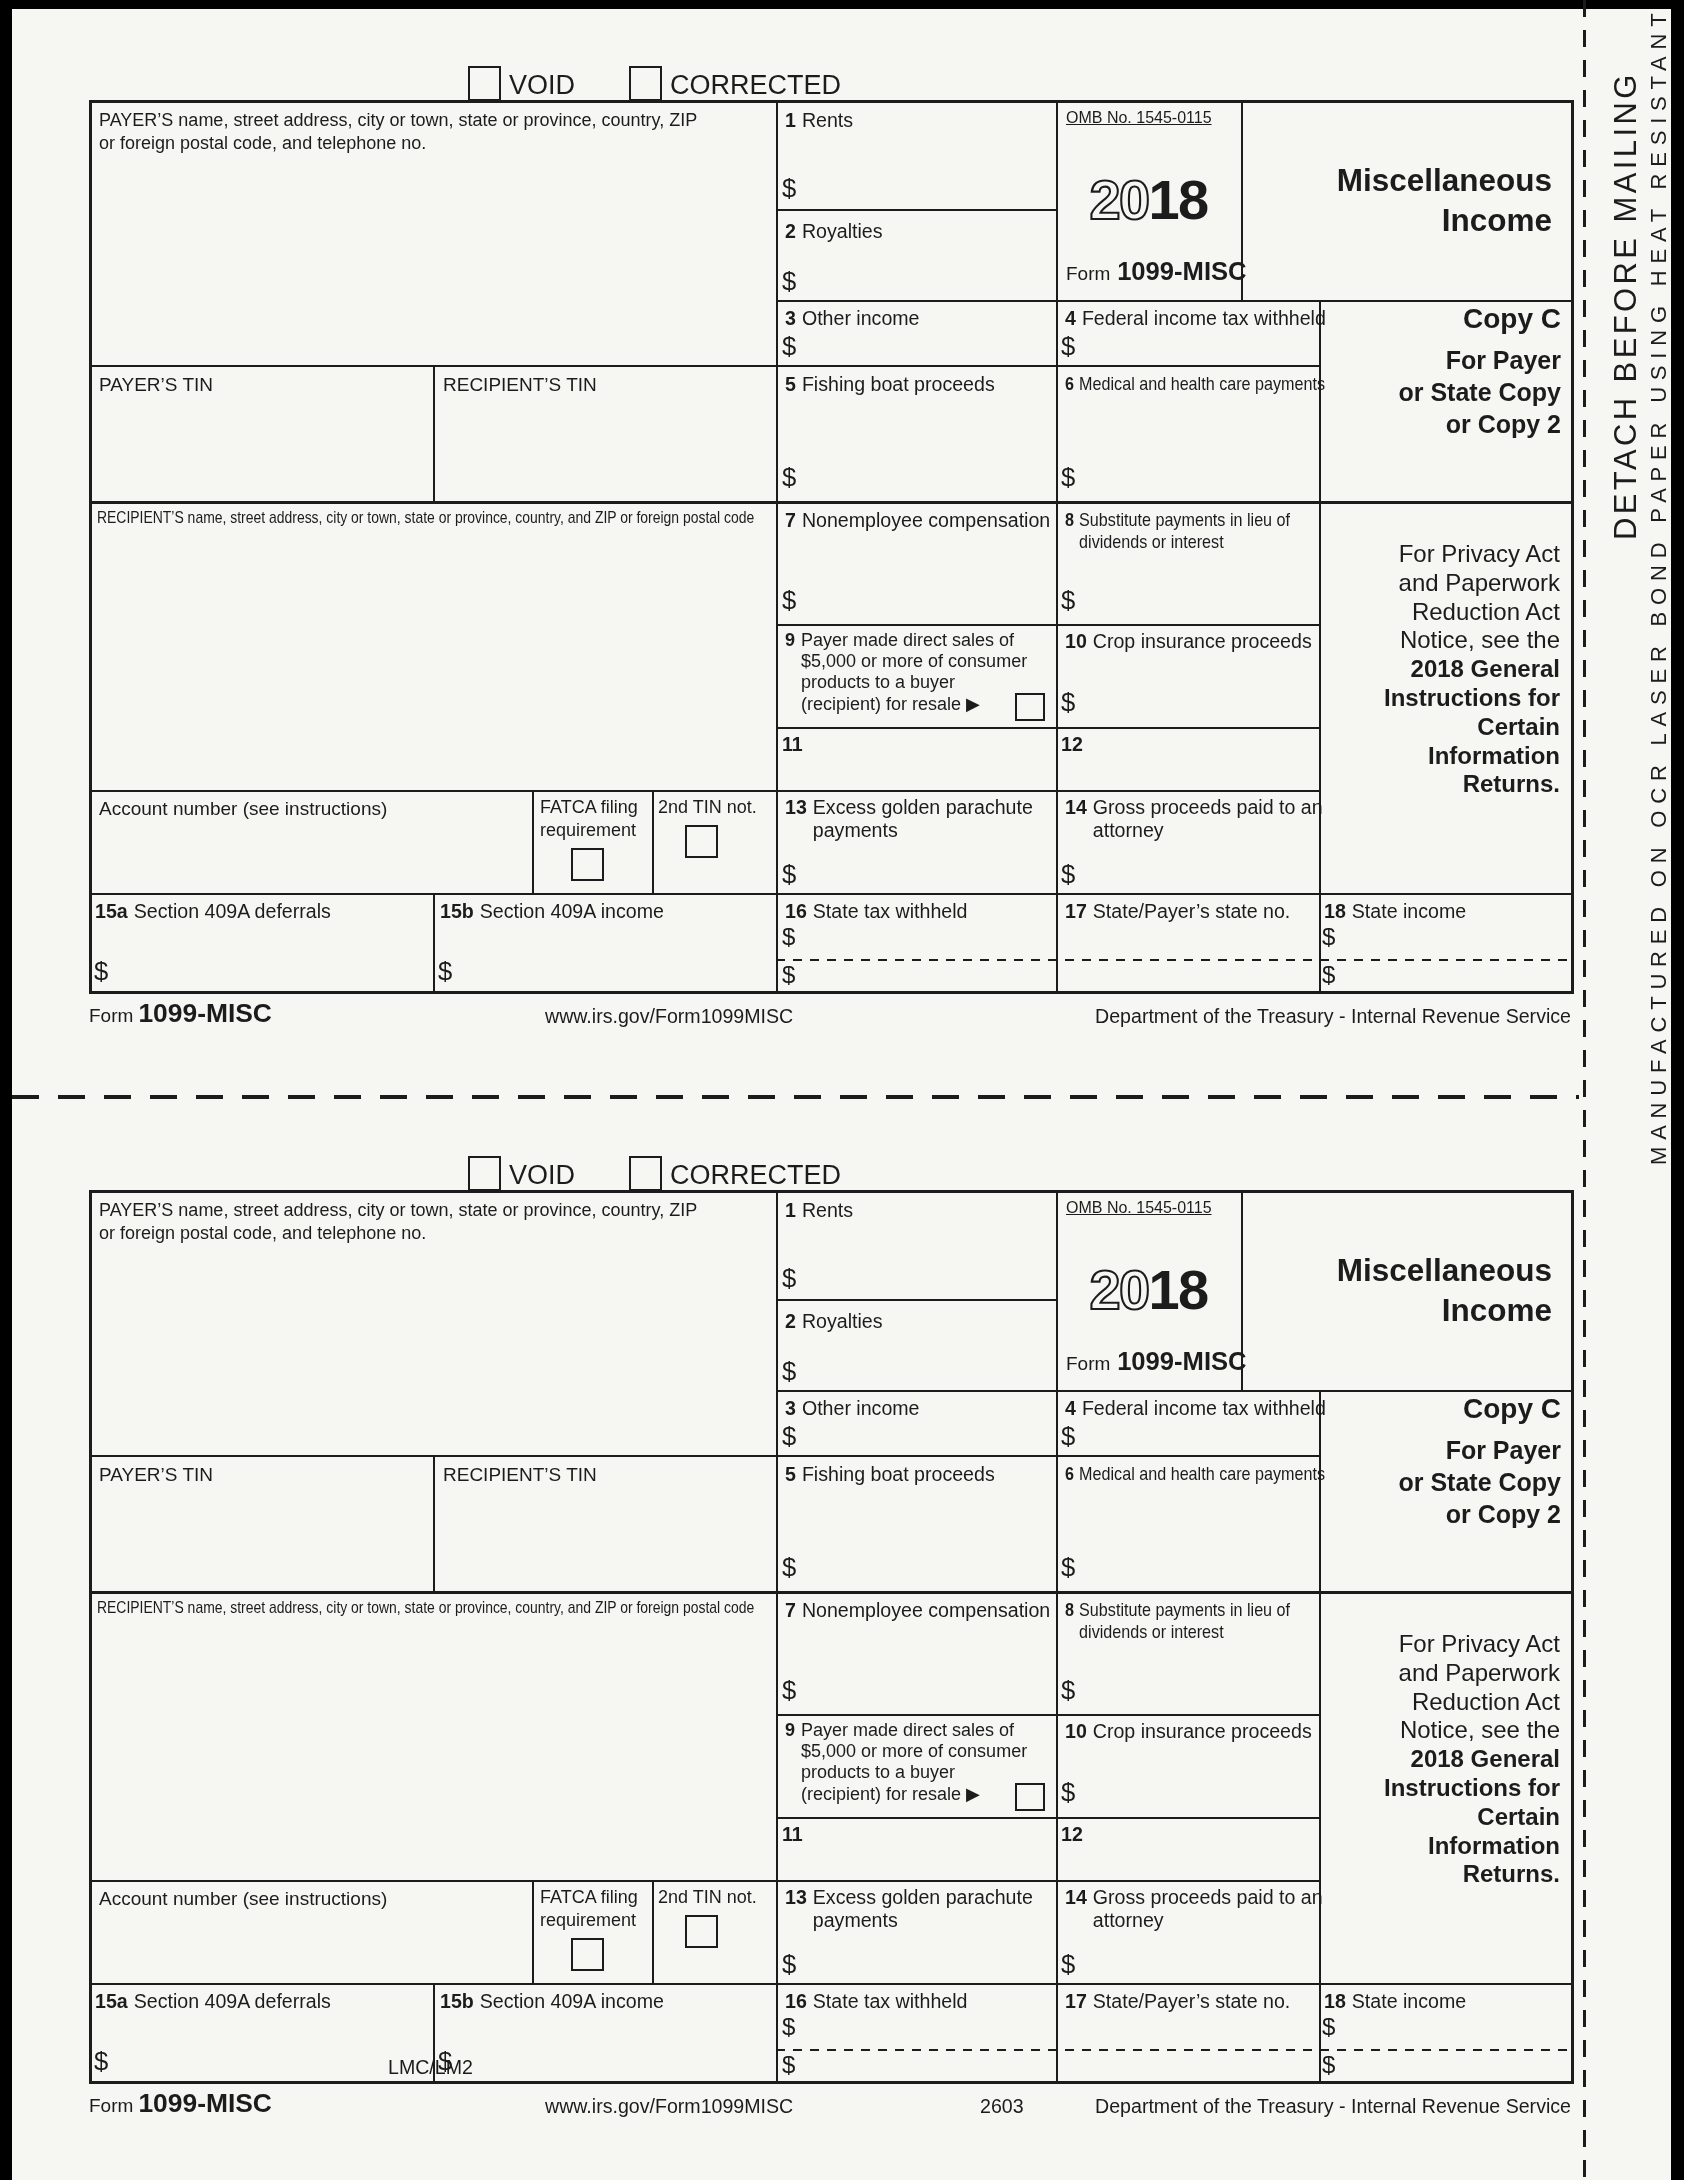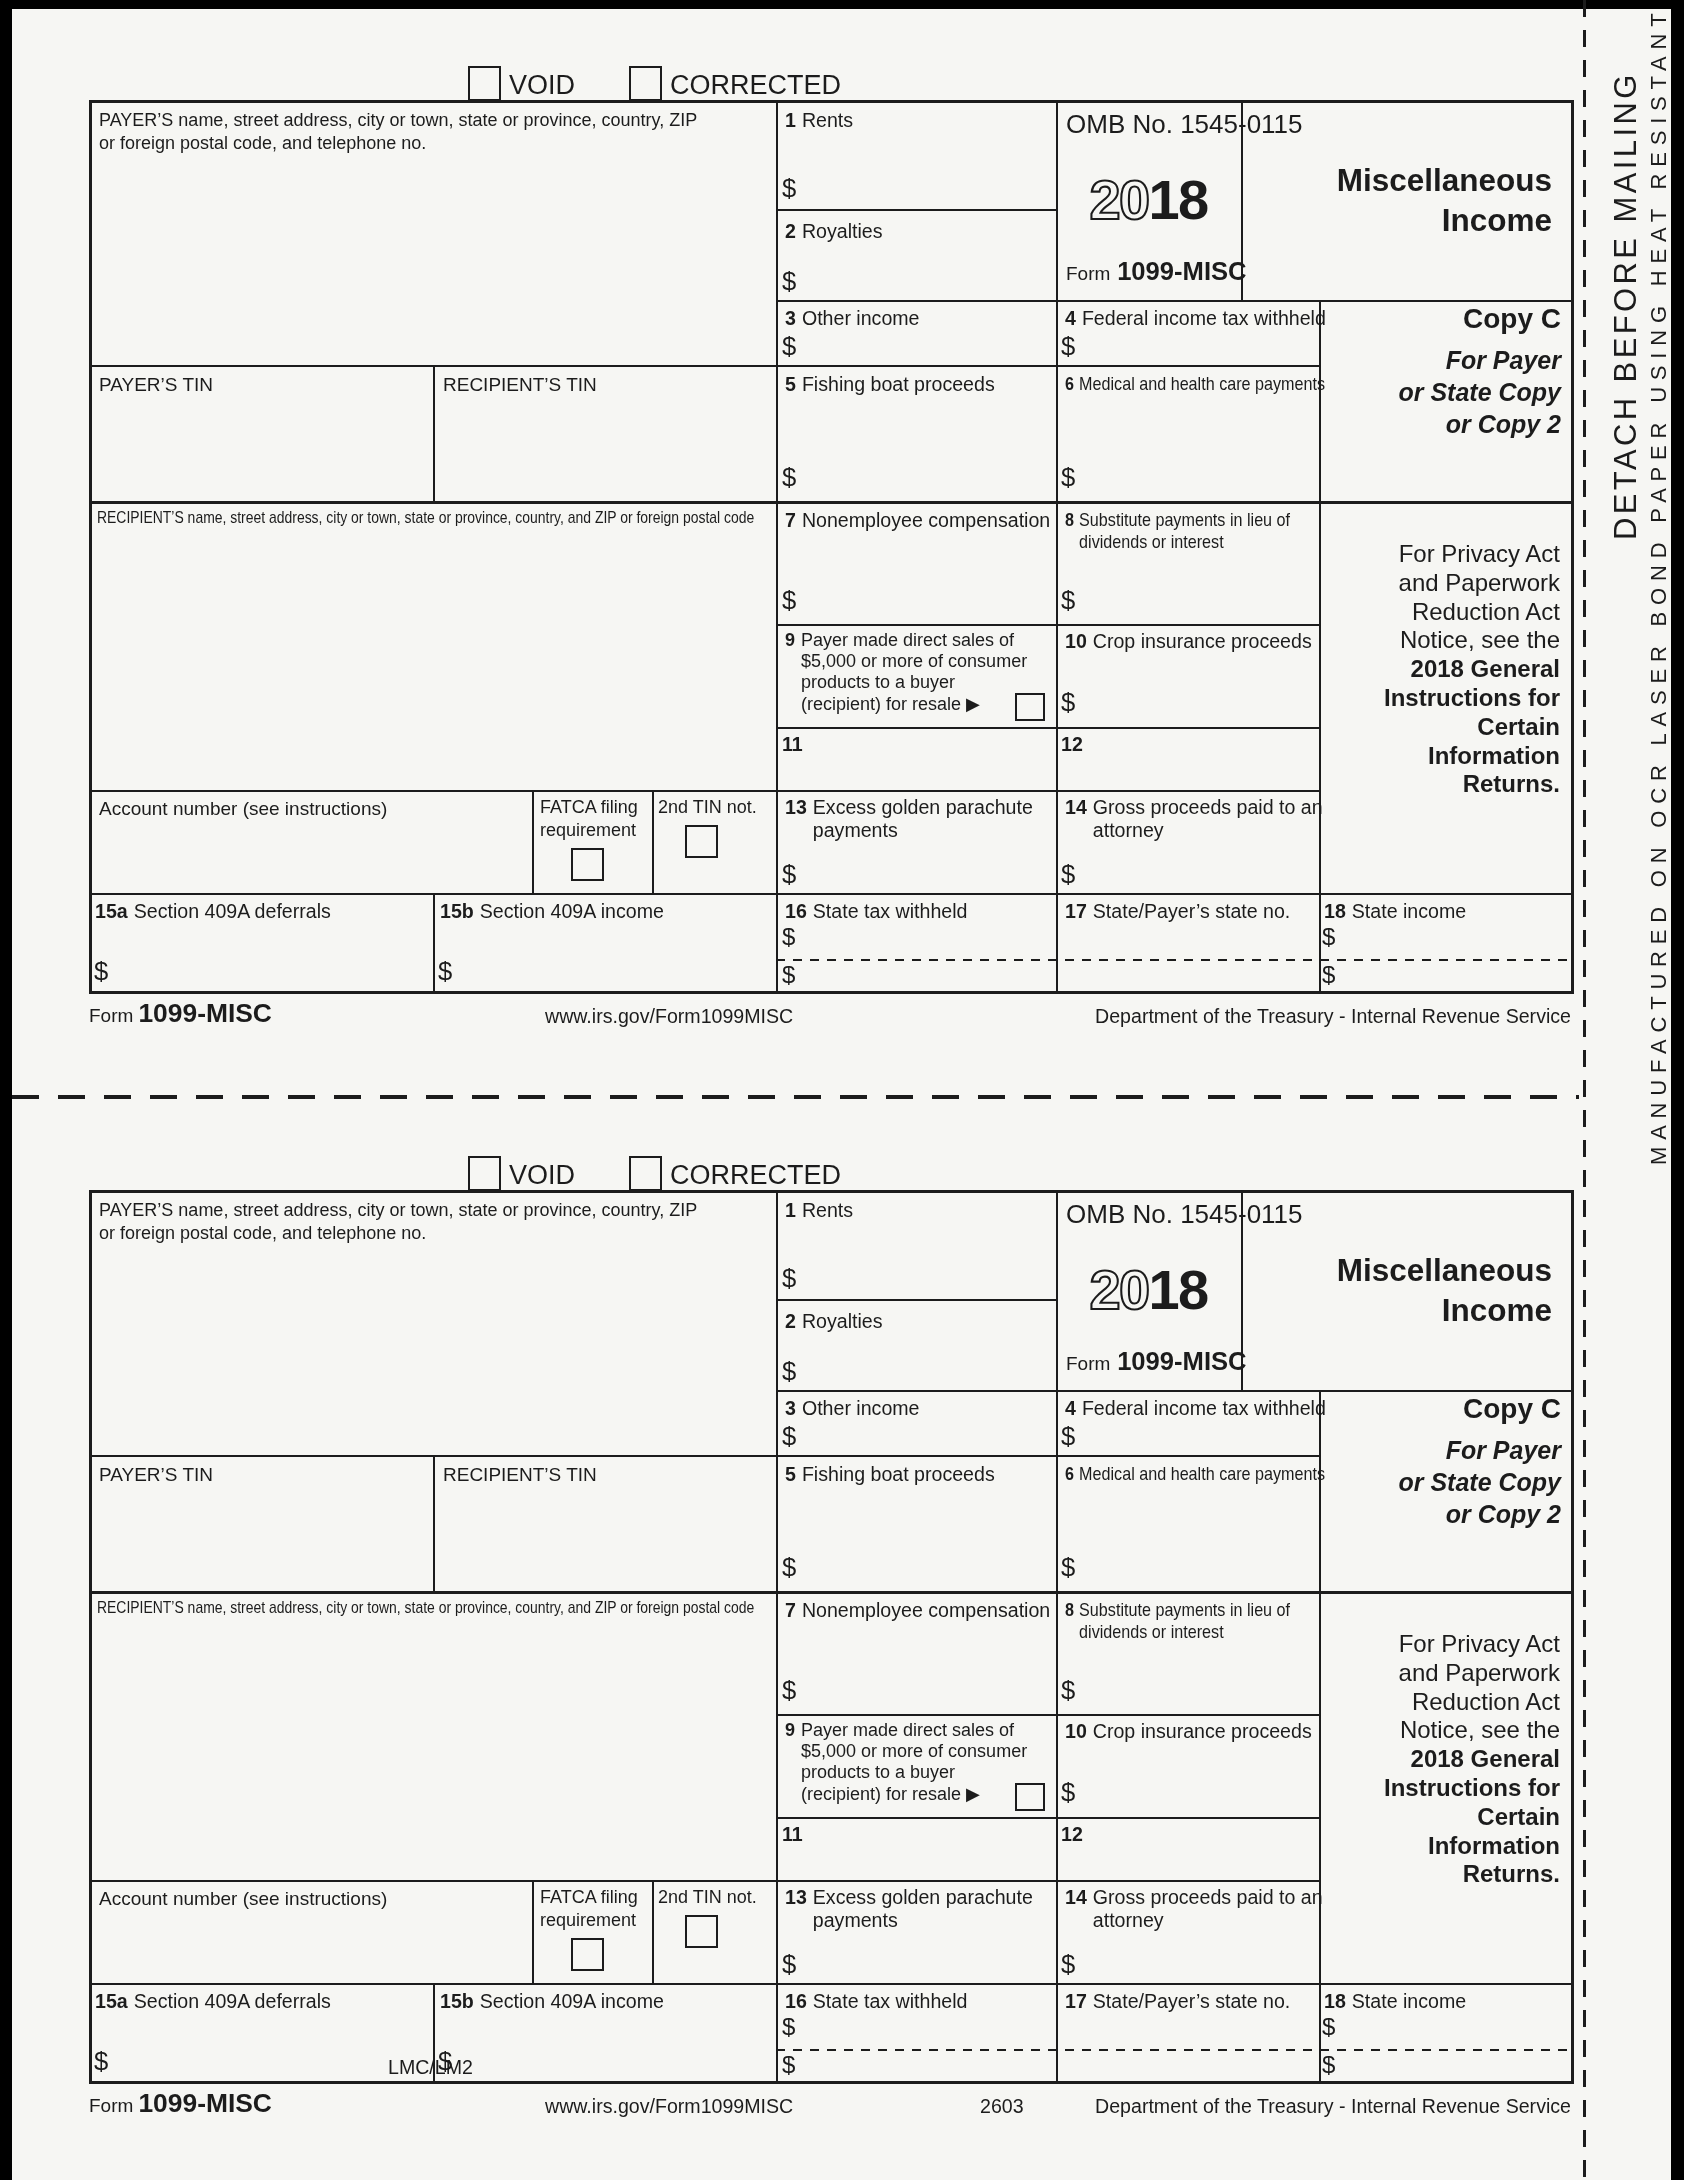--- a/index.html
+++ b/index.html
@@ -15,30 +15,30 @@
   .vdash{position:absolute;width:3.4px;background:repeating-linear-gradient(180deg,#1c1c1c 0,#1c1c1c 17px,transparent 17px,transparent 30px);}
   .cb{position:absolute;border:2.6px solid #1c1c1c;background:transparent;}
   .bx{position:absolute;display:flex;align-items:flex-start;font-size:19.6px;line-height:1.18;}
   .bn{font-weight:bold;margin-right:6px;white-space:nowrap;}
   .bt{white-space:pre-line;}
   .cond{transform:scaleX(.85);transform-origin:left top;}
   .ds{position:absolute;font-size:25.6px;}
   .lbl{position:absolute;font-size:18px;line-height:1.3;white-space:pre-line;}
   .rinfo{position:absolute;font-size:17px;white-space:nowrap;transform:scaleX(.82);transform-origin:left top;}
   .void-label{position:absolute;font-size:27px;}
-  .omb{position:absolute;font-size:26px;}
+  .omb{position:absolute;font-size:16px;text-decoration:underline;}
   .year{position:absolute;left:1056px;top:167px;width:185px;text-align:center;font-size:56px;font-weight:bold;letter-spacing:-1.7px;}
   .year .outline{color:transparent;-webkit-text-stroke:2.1px #1c1c1c;}
   .ombform{position:absolute;left:1066px;top:257px;display:flex;align-items:baseline;}
   .ombform .w{font-size:19px;margin-right:6.8px;}
   .ombform .n{font-size:25.6px;font-weight:bold;}
   .title{position:absolute;left:1235px;top:160px;width:317px;text-align:right;font-size:31.5px;font-weight:bold;line-height:1.28;white-space:pre-line;}
   .copyblock{position:absolute;left:1322px;width:239px;text-align:right;font-weight:bold;}
   .copyC{font-size:28px;margin-bottom:8.5px;}
-  .copyline{font-size:25px;line-height:1.28;font-style:italic;}
+  .copyline{font-size:25px;line-height:1.28;}
   .privacy{position:absolute;left:1325px;top:540px;width:235px;text-align:right;font-size:24px;line-height:1.2;}
   .privacy .pbold{font-weight:bold;}
   .privacy div{white-space:pre-line;}
   .footer{position:absolute;font-size:19.6px;}
   .footer-form{position:absolute;display:flex;align-items:baseline;}
   .footer-form .w{font-size:19px;margin-right:5.1px;}
   .footer-form .n{font-size:26.4px;font-weight:bold;}
   .vtext{position:absolute;transform:rotate(-90deg);transform-origin:left top;white-space:nowrap;}
   .detach{font-size:31px;letter-spacing:3.4px;}
   .manu{font-size:22px;letter-spacing:6.8px;}

